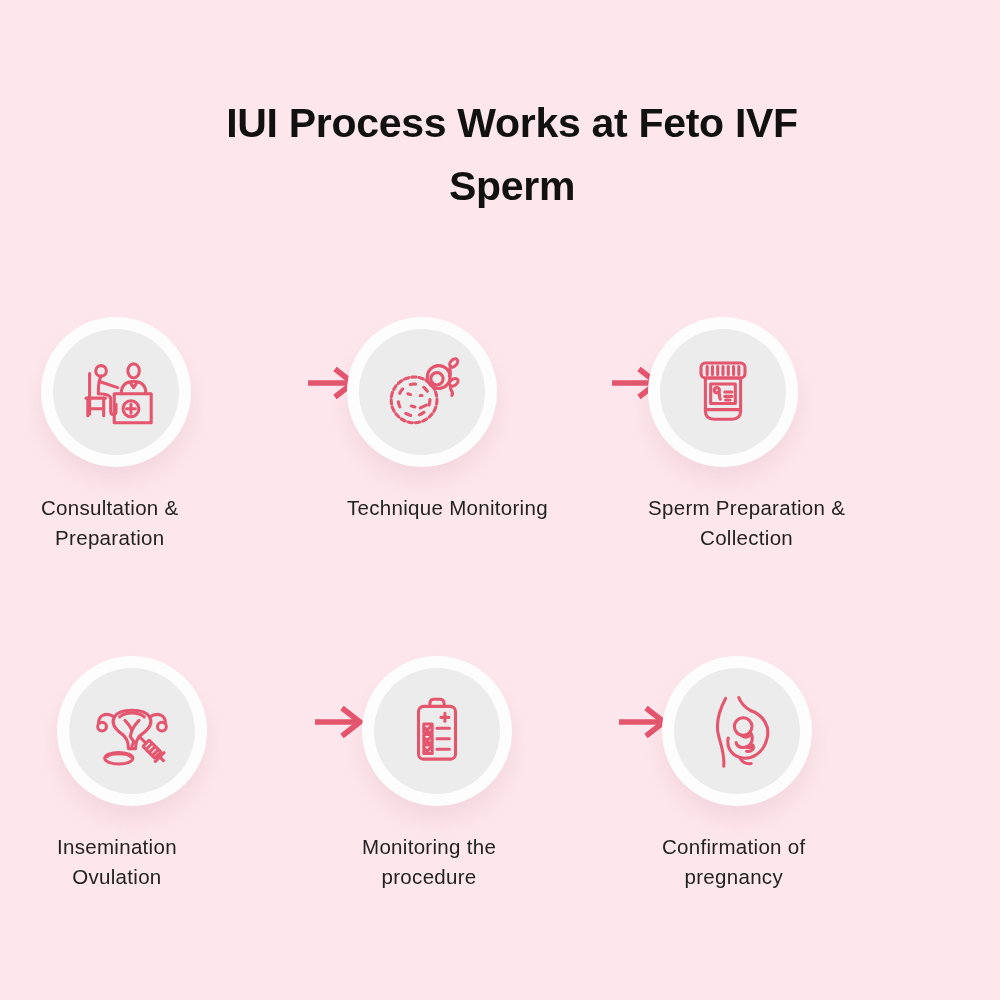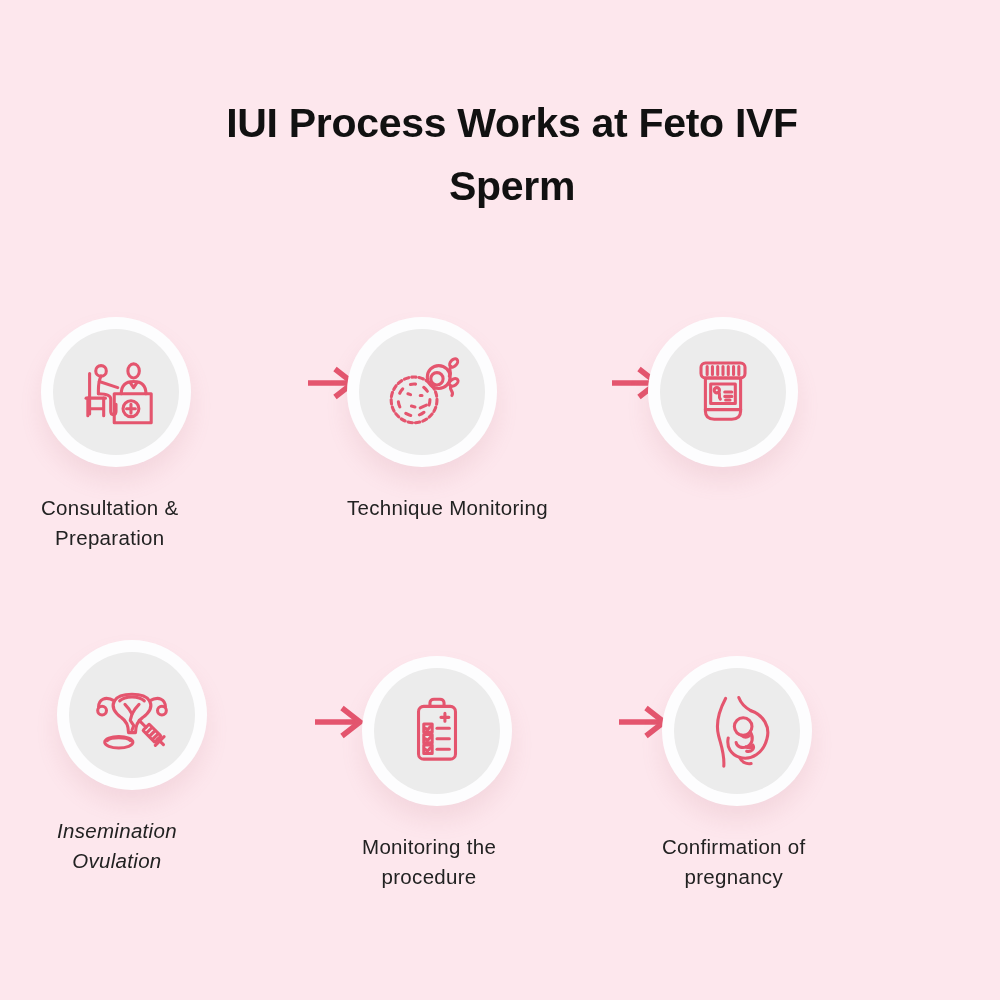--- a/index.html
+++ b/index.html
@@ -35,21 +35,21 @@
     margin-top:26px;text-align:center;color:#222222;
     font-size:20.5px;line-height:30px;letter-spacing:0.3px;
   }
   .label div{min-height:0;}
   .arrow{position:absolute;width:60px;height:44px;color:#E4556E;}
   .arrow path{fill:none;stroke:currentColor;stroke-width:5.5;stroke-linecap:butt;stroke-linejoin:miter;}
   
   .s1{left:41px;top:317px;}
   .s2{left:347px;top:317px;}
   .s3{left:648px;top:317px;}
-  .s4{left:57px;top:640px;font-style:italic;}
+  .s4{left:57px;top:656px;}
   .s5{left:362px;top:656px;}
   .s6{left:662px;top:656px;}
   .a1{left:304px;top:361px;}
   .a2{left:608px;top:361px;}
   .a3{left:311px;top:700px;}
   .a4{left:615px;top:700px;}
 </style>
 </head>
 <body>
 
@@ -125,20 +125,24 @@
           <rect x="25" y="17" width="50" height="17" rx="5"></rect>
           <path d="M32 21 V30 M38 21 V30 M44 21 V30 M50 21 V30 M56 21 V30 M62 21 V30 M68 21 V30" stroke-width="2.6"></path>
           <path d="M30 34 H70 V72 C70 78 66 81 60 81 H40 C34 81 30 78 30 72 Z"></path>
           <path d="M30 70 H70" stroke-width="3"></path>
           <rect x="36" y="41" width="28" height="22" stroke-width="3"></rect>
           <circle cx="43" cy="48" r="3" stroke-width="2.6"></circle>
           <path d="M45 50 C48 53 44 55 47 58" stroke-width="2.6"></path>
           <path d="M52 50 H60 M52 55 H60 M53 59 H58" stroke-width="2.6"></path>
         </svg>
       </div>
+    </div>
+    <div class="label">
+      <div>Sperm Preparation &amp;</div>
+      <div>Collection</div>
     </div>
   </div>
 
   <div class="step s4">
     <div class="circle-outer">
       <div class="circle-inner">
         <svg class="icon" viewBox="0 0 100 100">
           <path d="M30 34 C36 24 64 24 70 34 C74 41 70 47 62 53 C56 57 54 63 54 70 L46 70 C46 63 44 57 38 53 C30 47 26 41 30 34 Z" stroke-width="3.2"></path>
           <path d="M36 34 C42 28 58 28 64 34" stroke-width="2.8"></path>
           <path d="M42 38 C46 42 48 45 50 49 C52 45 54 42 58 38" stroke-width="2.8"></path>

